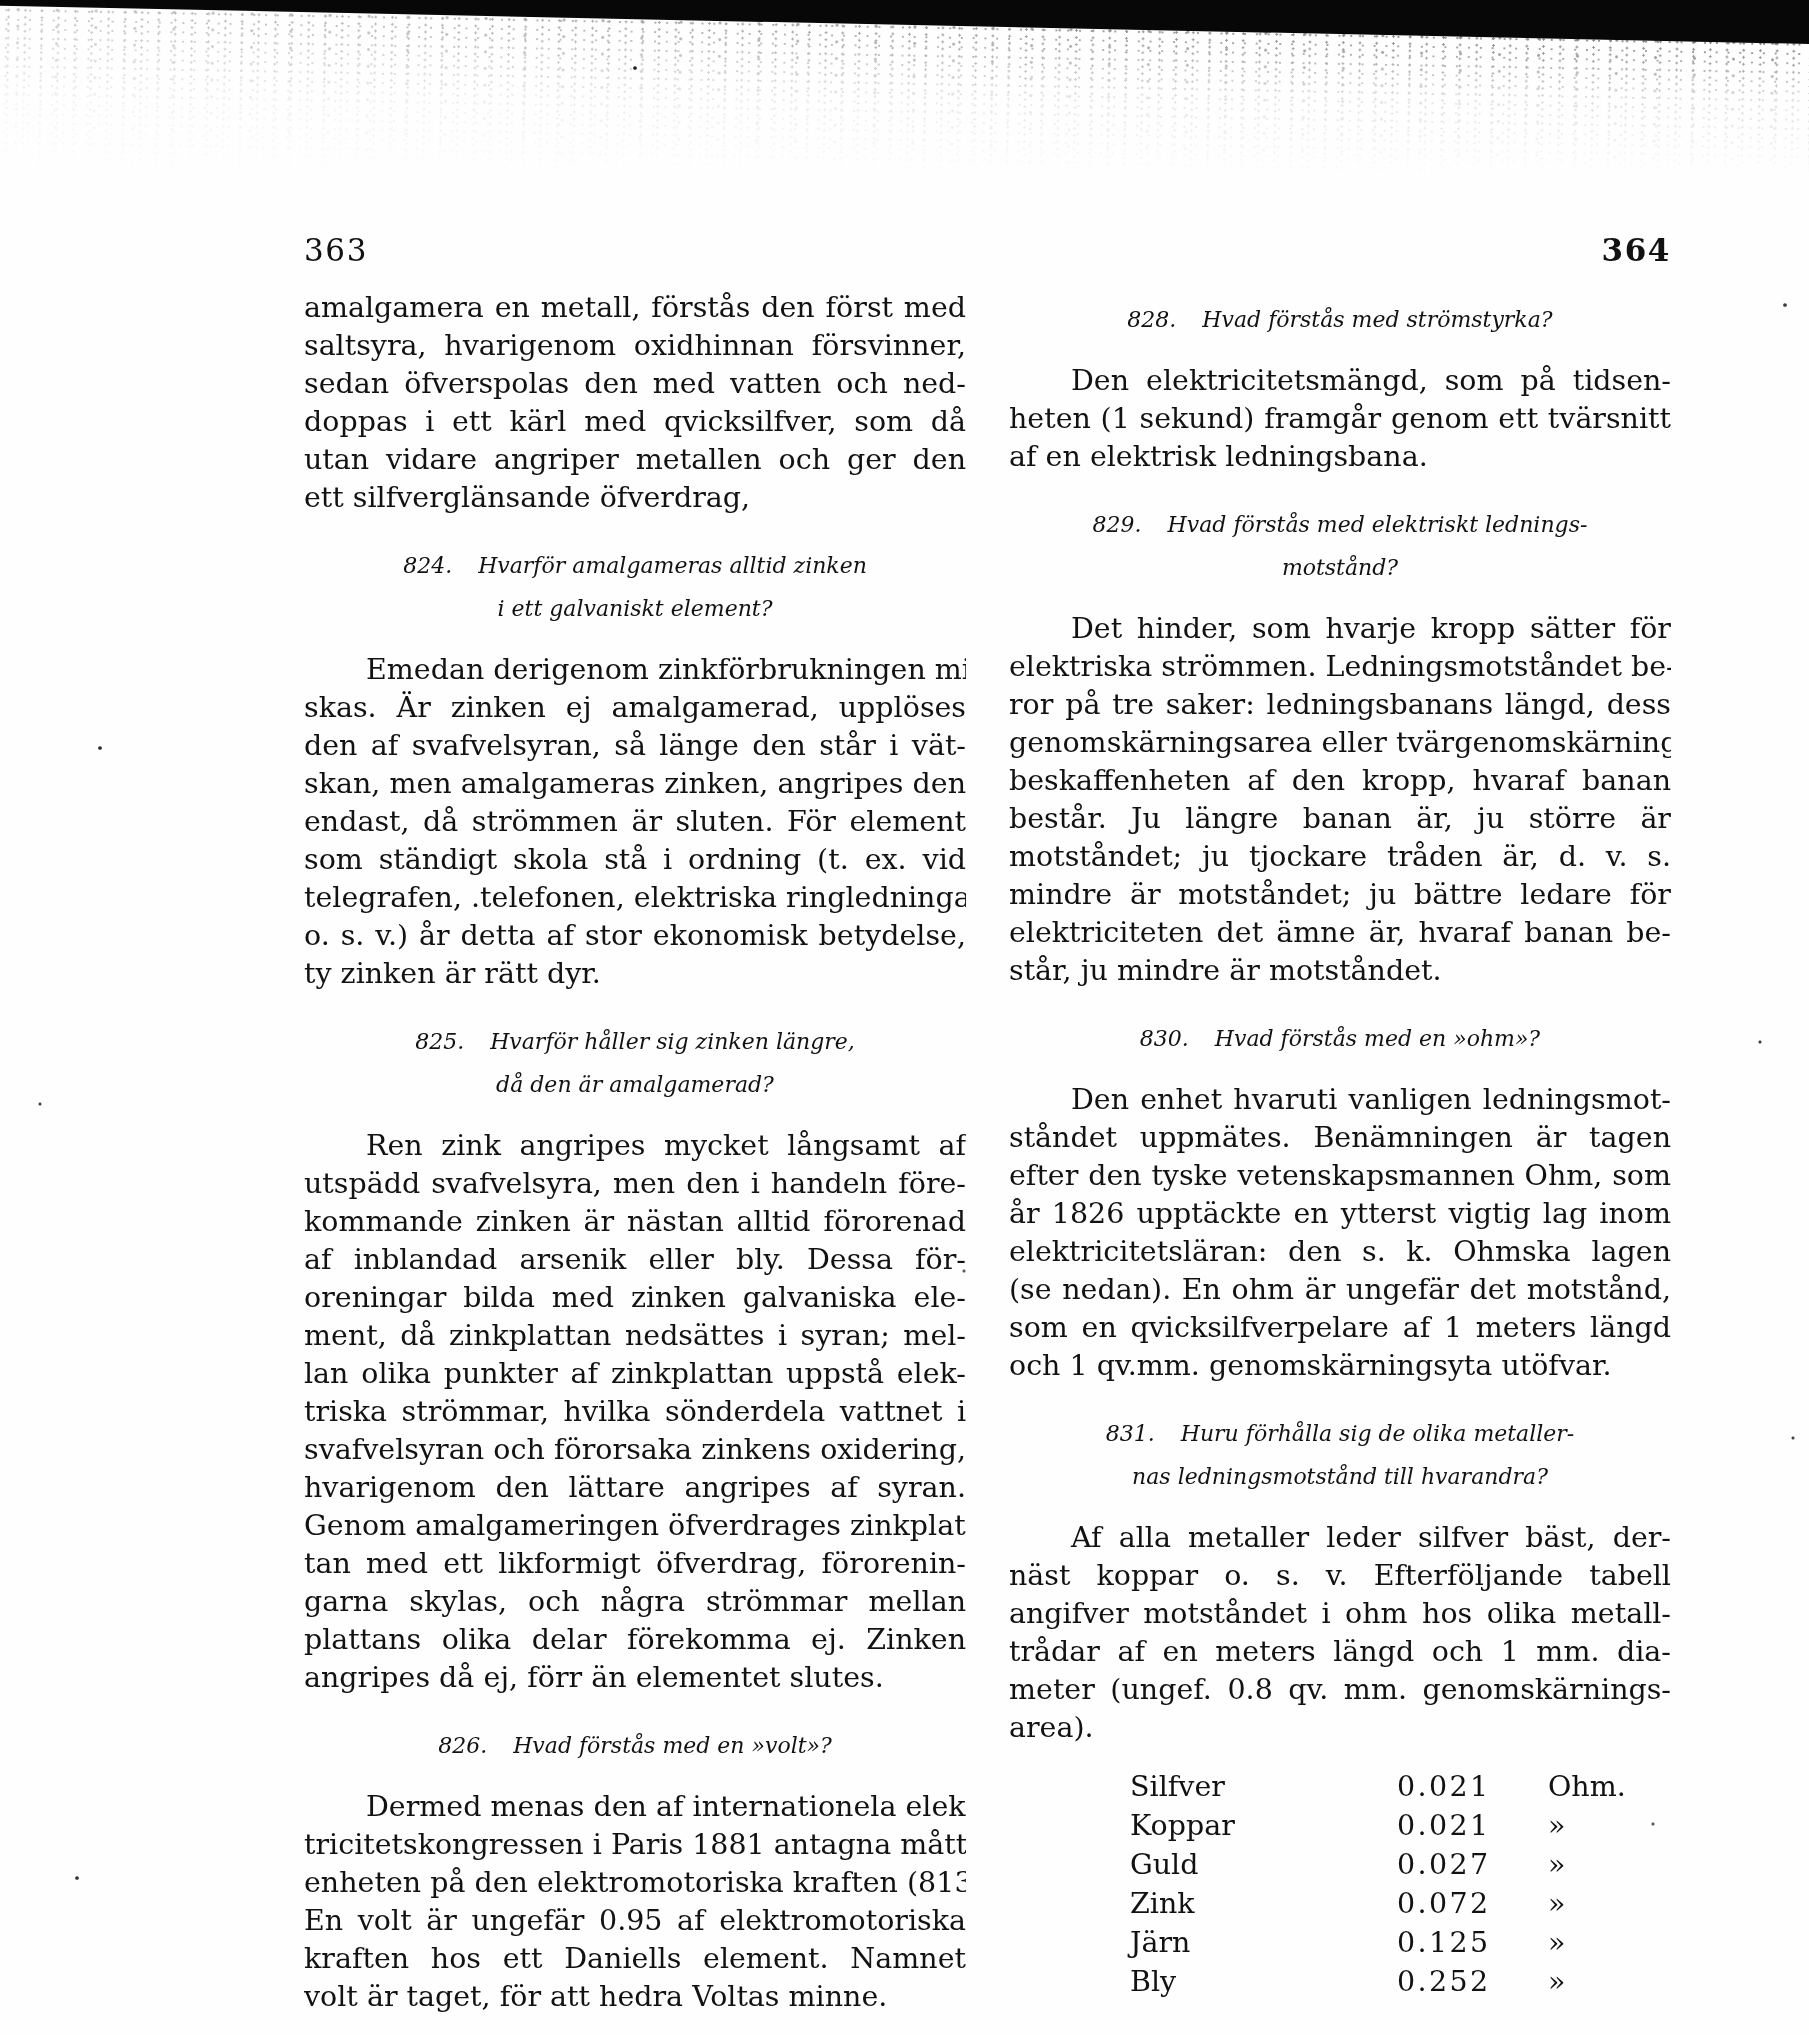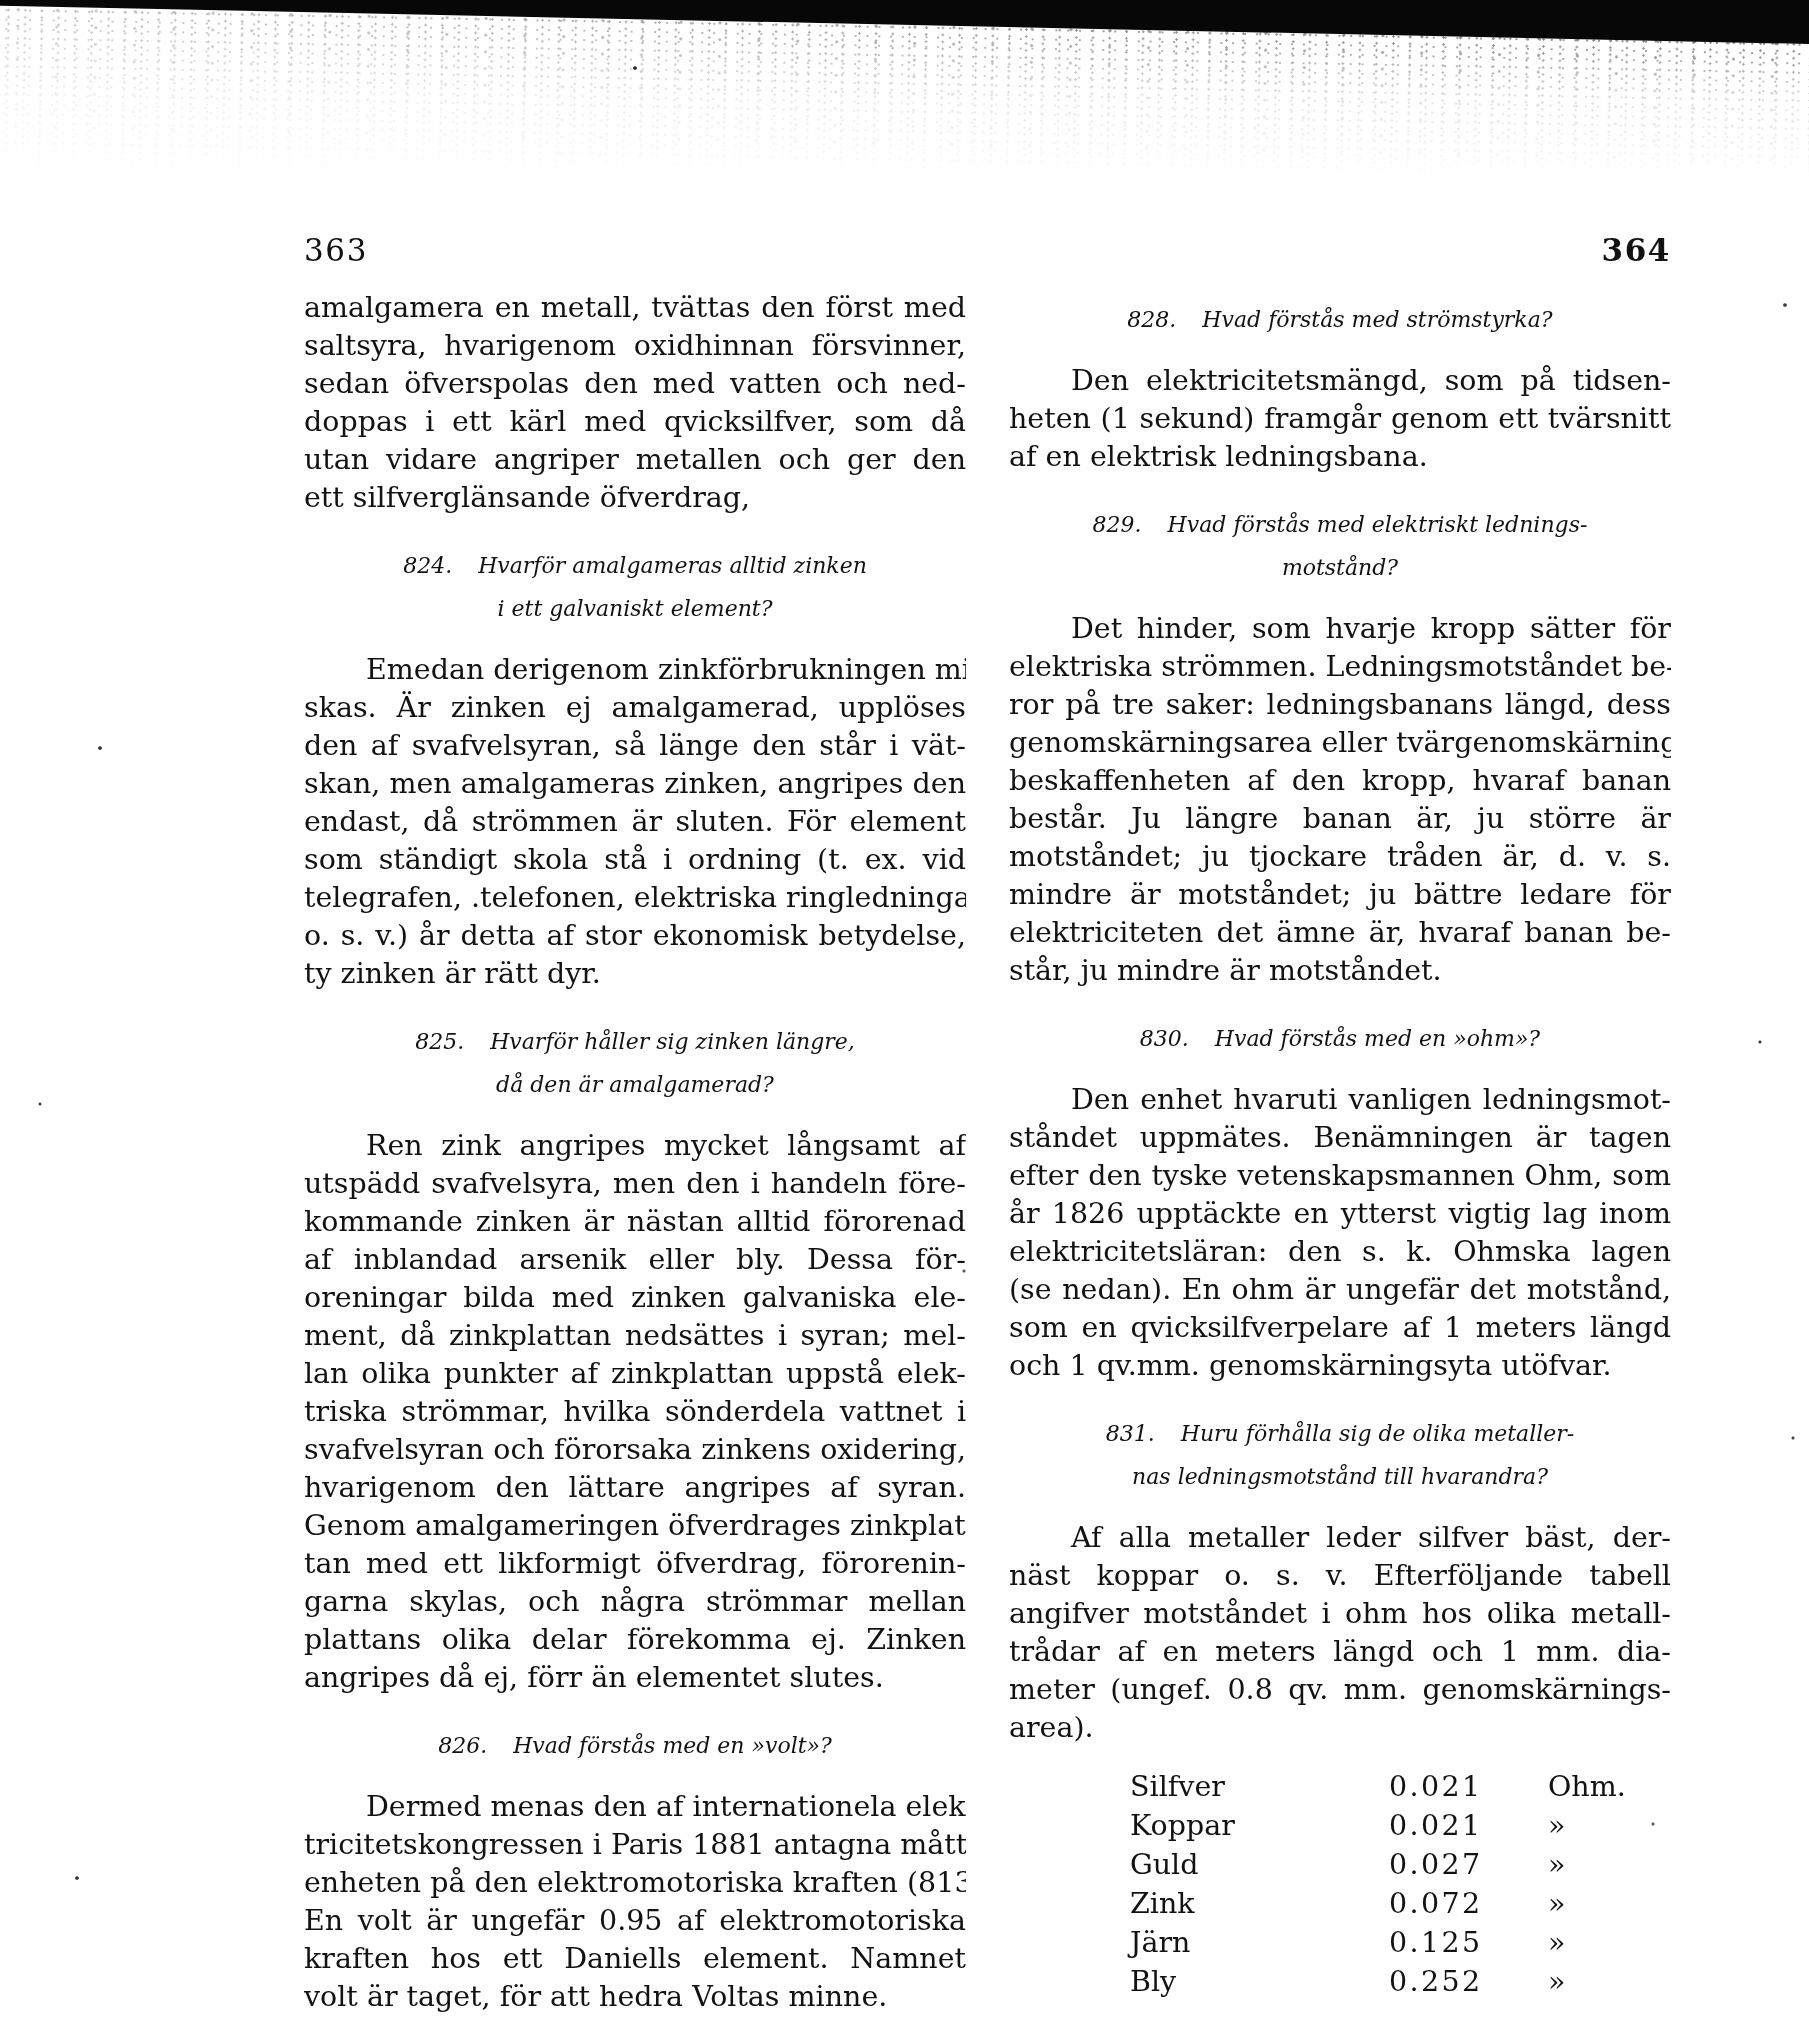--- a/index.html
+++ b/index.html
@@ -76,35 +76,35 @@
   .line.first.indent{padding-left:62px;}
   .heading{margin:27px 0 21px;font-style:italic;}
   .hline{
     font-size:22px;line-height:43px;
     text-align:center;white-space:nowrap;overflow:hidden;
   }
   .qnum{margin-right:26px;}
   .ohm-table{margin:19.5px 0 23.6px 121px;}
   .ohm-row{display:grid;grid-template-columns:227px 127px 1fr;gap:32px;}
   .ohm-row span{font-size:28.5px;line-height:39px;white-space:nowrap;}
-  .num{letter-spacing:2.4px;}
+  .num{letter-spacing:2.4px;margin-left:8px;}
 </style>
 </head>
 <body>
 
 <div class="page">
   <div class="noise-top-outer">
     <div class="noise-top-inner"></div>
   </div>
   <div class="band-top"></div>
   <div class="content">
     <div class="column">
         <div class="pagenum left">363</div>
         <div class="para">
-          <div class="line">amalgamera en metall, tvättas den först med</div>
+          <div class="line">amalgamera en metall, förstås den först med</div>
           <div class="line">saltsyra, hvarigenom oxidhinnan försvinner,</div>
           <div class="line">sedan öfverspolas den med vatten och ned-</div>
           <div class="line">doppas i ett kärl med qvicksilfver, som då</div>
           <div class="line">utan vidare angriper metallen och ger den</div>
           <div class="line last">ett silfverglänsande öfverdrag,</div>
         </div>
         <div class="heading">
           <div class="hline"><span class="qnum">824.</span><span class="qtext">Hvarför amalgameras alltid zinken</span></div>
           <div class="hline">i ett galvaniskt element?</div>
         </div>

